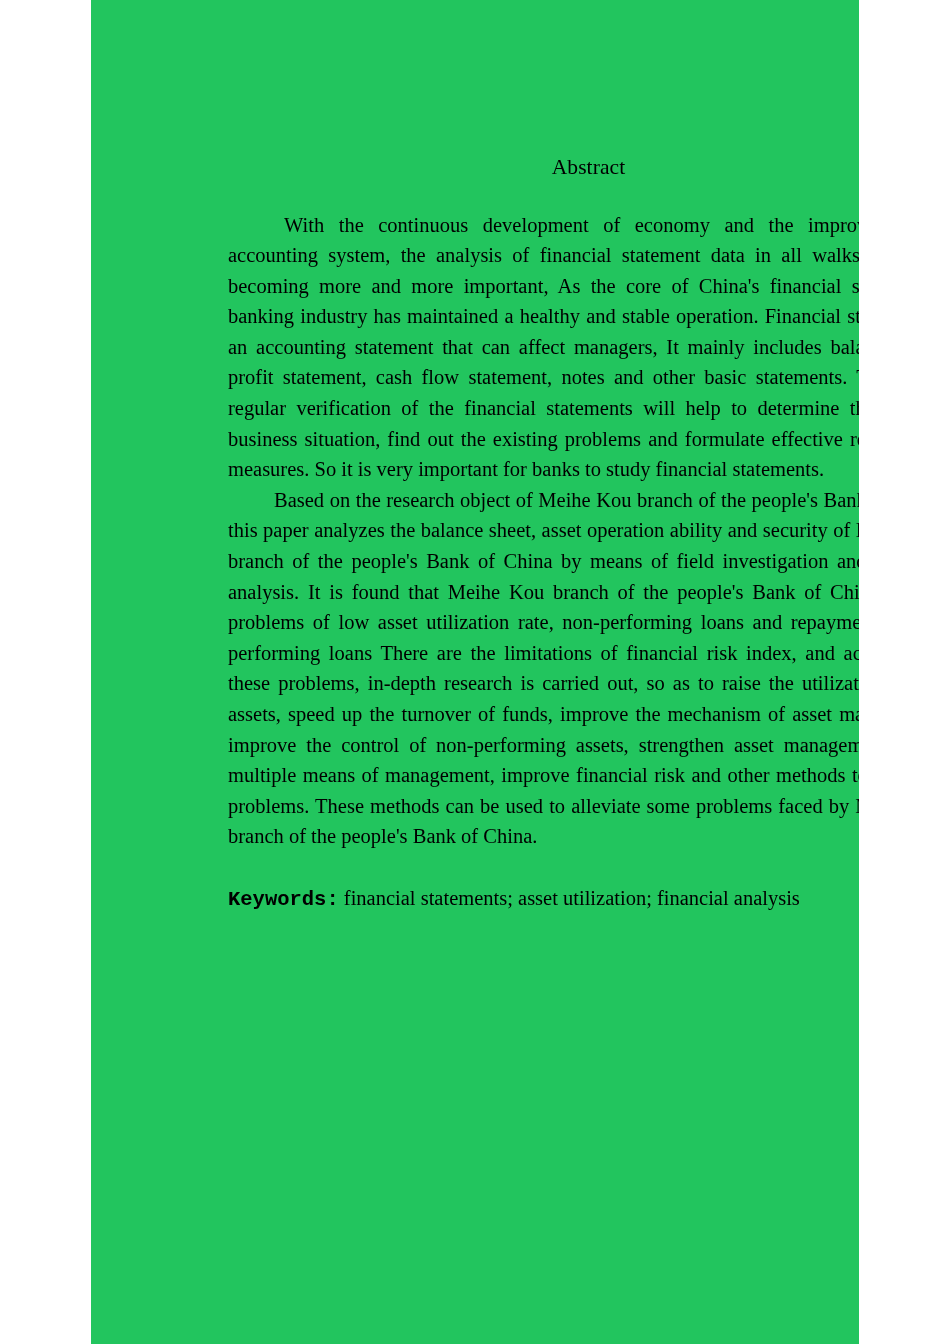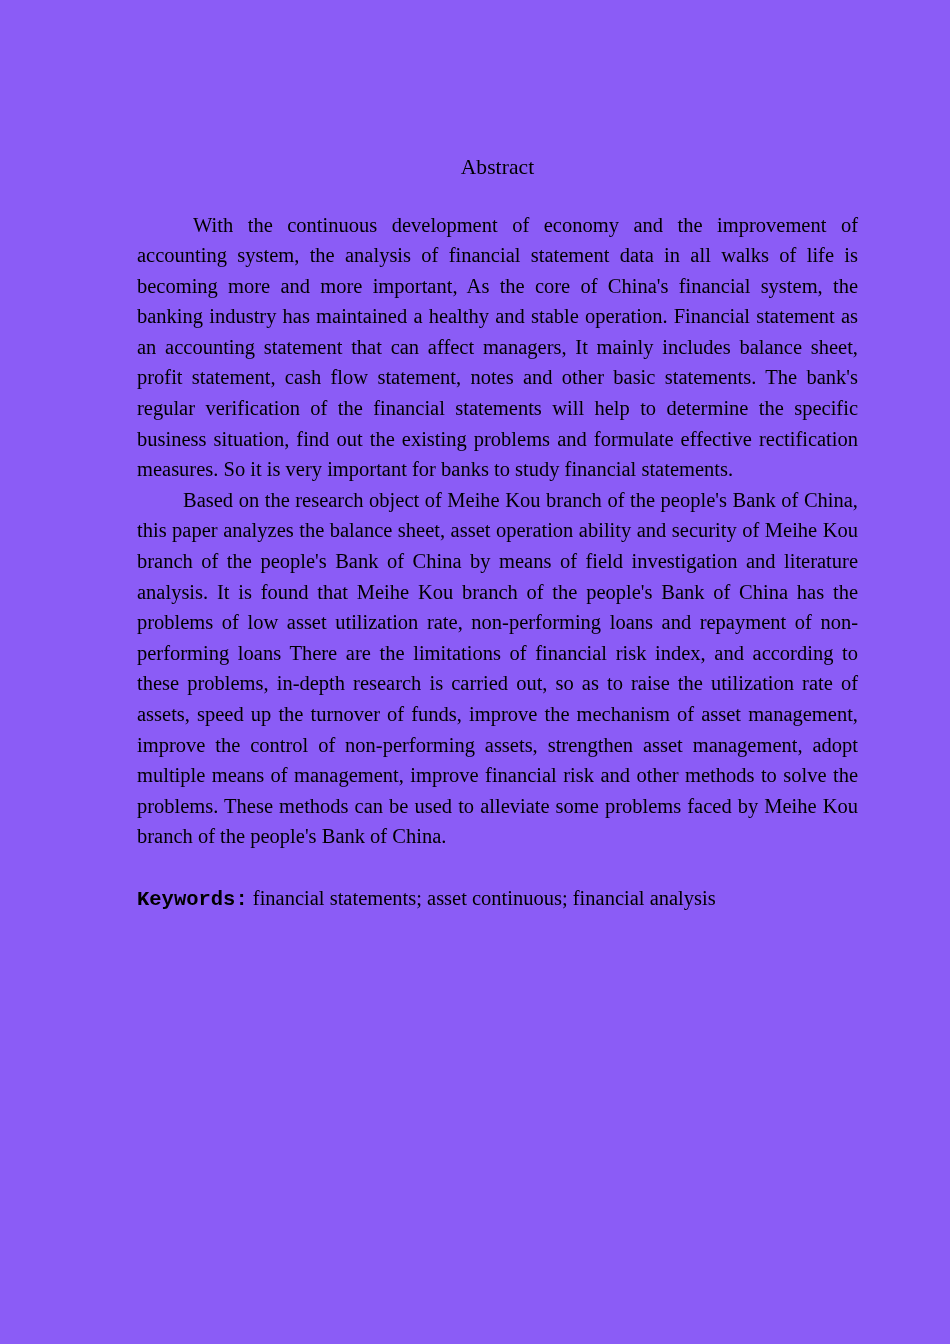--- a/index.html
+++ b/index.html
@@ -8,24 +8,24 @@
     padding: 0;
     background: #ffffff;
   }
   body {
     font-family: "Liberation Serif", "DejaVu Serif", serif;
     color: #000000;
     -webkit-font-smoothing: antialiased;
   }
   .page {
     position: relative;
-    width: 950px;
+    width: 768px;
     height: 1344px;
     margin: 0 auto;
-    background: #8b5cf6;
+    background: #22c55e;
     overflow: hidden;
     box-sizing: border-box;
   }
   .content {
     position: absolute;
     left: 137px;
     top: 0;
     width: 721px;
   }
   .doc-title {
@@ -81,16 +81,16 @@
     <h1 class="doc-title">Abstract</h1>
 
     <div class="title-spacer"></div>
 
     <p class="para para-1">With the continuous development of economy and the improvement of accounting system, the analysis of financial statement data in all walks of life is becoming more and more important,  As the core of China's financial system, the banking industry has maintained a healthy and stable operation.  Financial statement as an accounting statement that can affect managers, It mainly includes balance sheet, profit statement, cash flow statement, notes and other basic statements.  The bank's regular verification of the financial statements will help to determine the specific business situation, find out the existing problems and formulate effective rectification measures.  So it is very important for banks to study financial statements.</p>
 
     <p class="para para-2">Based on the research object of Meihe Kou branch of the people's Bank of China, this paper analyzes the balance sheet, asset operation ability and security of Meihe Kou branch of the people's Bank of China by means of field investigation and literature analysis. It is found that Meihe Kou branch of the people's Bank of China has the problems of low asset utilization rate, non-performing loans and repayment of non-performing loans There are the limitations of financial risk index, and according to these problems, in-depth research is carried out, so as to raise the utilization rate of assets, speed up the turnover of funds, improve the mechanism of asset management, improve the control of non-performing assets, strengthen asset management, adopt multiple means of management, improve financial risk and other methods to solve the problems. These methods can be used to alleviate some problems faced by Meihe Kou branch of the people's Bank of China.</p>
 
     <div class="keywords-spacer"></div>
 
-    <p class="keywords"><span class="keywords-label">Keywords:</span><span class="kw-text"> financial statements; asset continuous; financial analysis</span></p>
+    <p class="keywords"><span class="keywords-label">Keywords:</span><span class="kw-text"> financial statements; asset utilization; financial analysis</span></p>
 
   </div>
 </div>
 
 </body></html>

